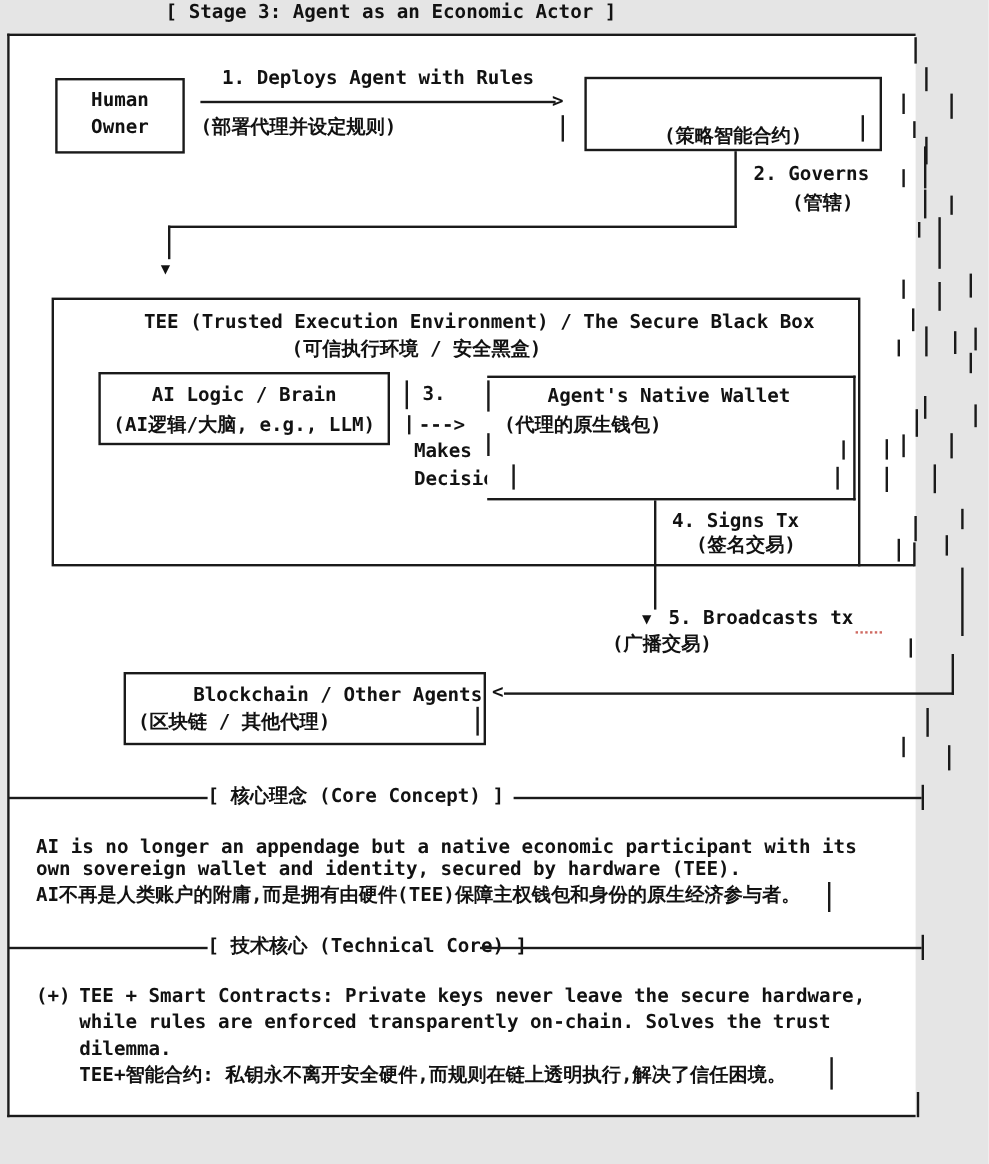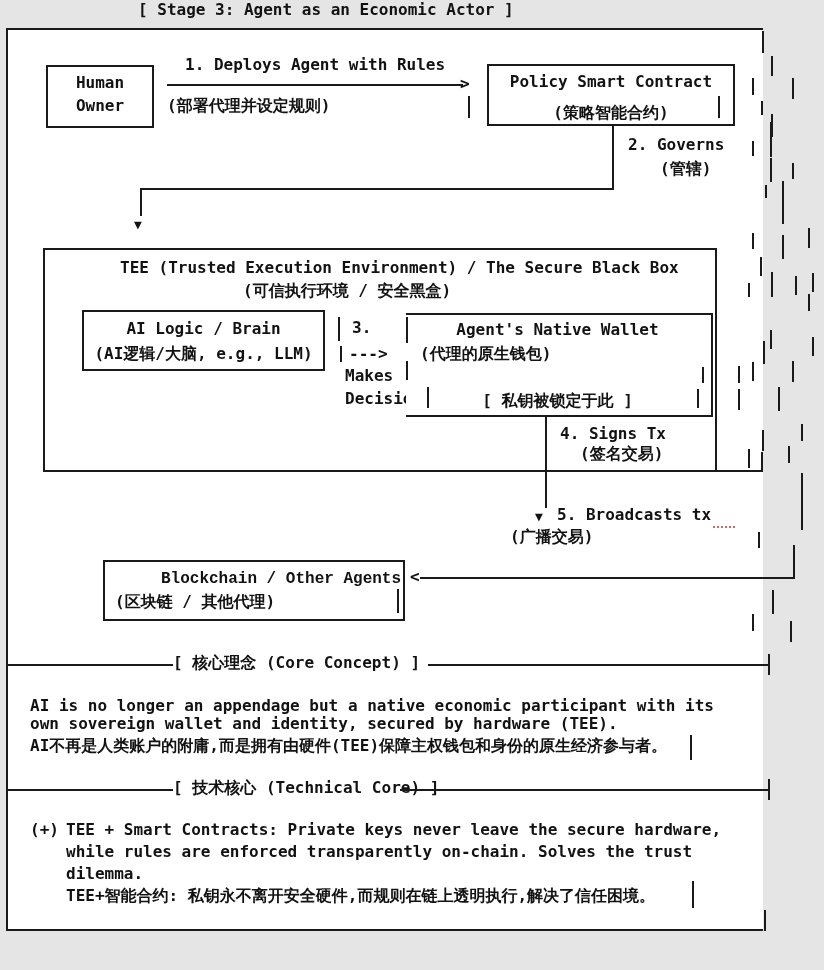--- a/index.html
+++ b/index.html
@@ -37,21 +37,20 @@
   </div>
 
   
   <div class="t" style="left:185px;top:55px;">1. Deploys Agent with Rules</div>
   <div class="hl" style="left:167px;top:84px;width:296px;"></div>
   <div class="ah" style="left:460px;top:76px;">&gt;</div>
   <div class="t cjk" style="left:167px;top:96px;">(部署代理并设定规则)</div>
 
   
   <div class="box" style="left:487px;top:64px;width:248px;height:62px;">
-    <div class="t ctr" style="left:0;top:6px;width:244px;">Policy Smart Contract</div>
     <div class="t ctr cjk" style="left:0;top:37px;width:244px;">(策略智能合约)</div>
   </div>
 
   
   <div class="t" style="left:628px;top:135px;">2. Governs</div>
   <div class="t cjk" style="left:660px;top:159px;">(管辖)</div>
   <div class="vl" style="left:612px;top:126px;height:64px;"></div>
   <div class="hl" style="left:140px;top:188px;width:474px;"></div>
   <div class="vl" style="left:140px;top:188px;height:28px;"></div>
   <div class="tri" style="left:134px;top:218px;">▼</div>
@@ -71,37 +70,36 @@
   
   <div class="t" style="left:352px;top:318px;">3.</div>
   <div class="t" style="left:349px;top:344px;">---&gt;</div>
   <div class="t" style="left:345px;top:366px;">Makes</div>
   <div class="t" style="left:345px;top:389px;">Decision</div>
 
   
   <div class="box" style="left:406px;top:313px;width:307px;height:104px;border-left:none;">
     <div class="t ctr" style="left:0;top:5px;width:303px;">Agent's Native Wallet</div>
     <div class="t cjk" style="left:14px;top:29px;">(代理的原生钱包)</div>
-    <div class="t ctr cjk" style="left:0;top:76px;width:303px;">[ 私钥被锁定于此 ]</div>
   </div>
 
   
   <div class="vl" style="left:545px;top:417px;height:91px;"></div>
   <div class="t" style="left:560px;top:424px;">4. Signs Tx</div>
   <div class="t cjk" style="left:580px;top:444px;">(签名交易)</div>
 
   
   <div class="tri" style="left:535px;top:510px;">▼</div>
   <div class="t" style="left:557px;top:505px;">5. Broadcasts tx</div>
   <div class="squiggle" style="left:713px;top:523px;width:22px;"></div>
   <div class="t cjk" style="left:510px;top:527px;">(广播交易)</div>
 
   
   <div class="box" style="left:103px;top:560px;width:302px;height:61px;">
-    <div class="t" style="left:56px;top:7px;font-family:Liberation Mono, monospace;">Blockchain / Other Agents</div>
+    <div class="t" style="left:56px;top:7px;">Blockchain / Other Agents</div>
     <div class="t cjk" style="left:10px;top:30px;">(区块链 / 其他代理)</div>
   </div>
   <div class="hl" style="left:420px;top:577px;width:375px;"></div>
   <div class="ah" style="left:410px;top:569px;">&lt;</div>
   <div class="vl" style="left:793px;top:545px;height:34px;"></div>
 
   
   <div class="hl" style="left:7px;top:664px;width:166px;"></div>
   <div class="t" style="left:173px;top:653px;">[ 核心理念 (Core Concept) ]</div>
   <div class="hl" style="left:428px;top:664px;width:340px;"></div>

